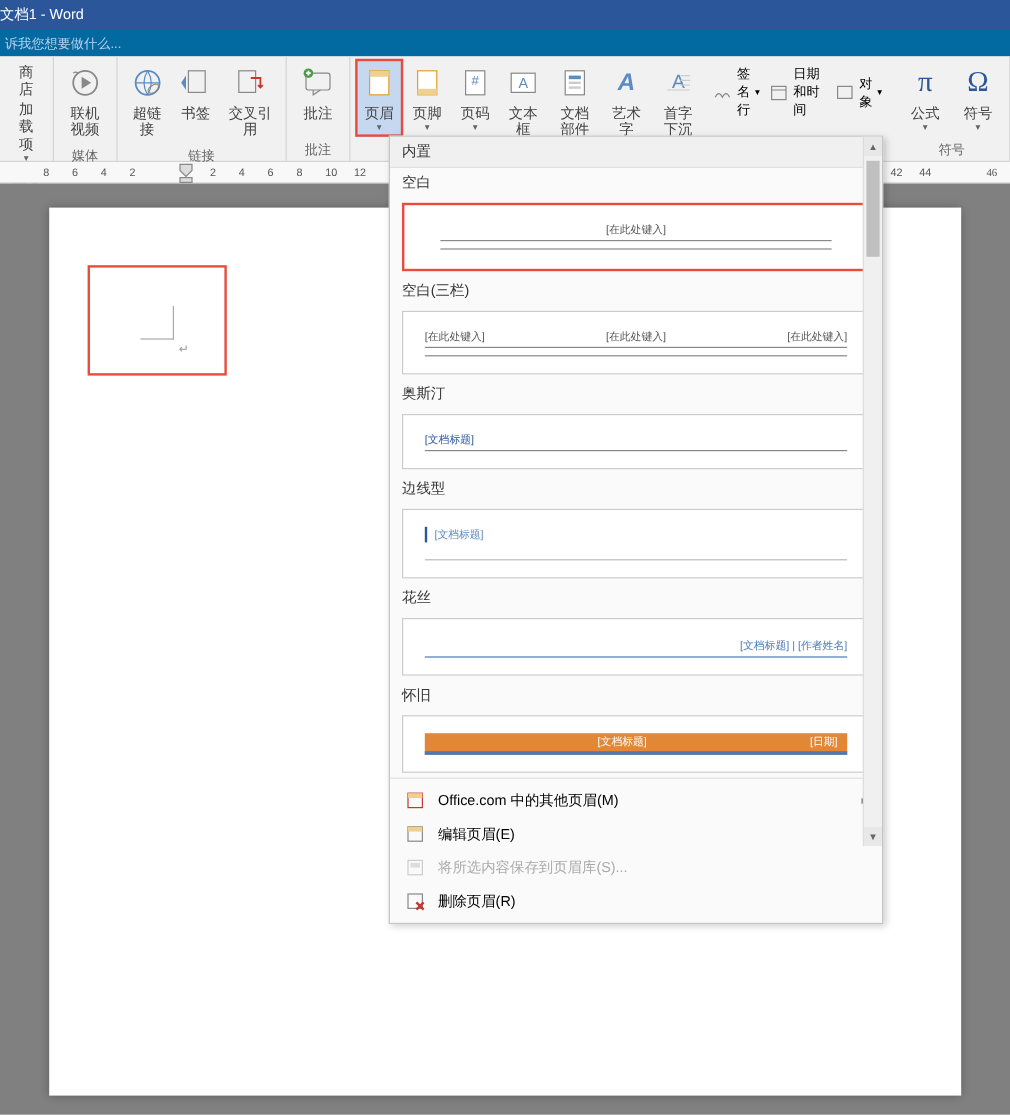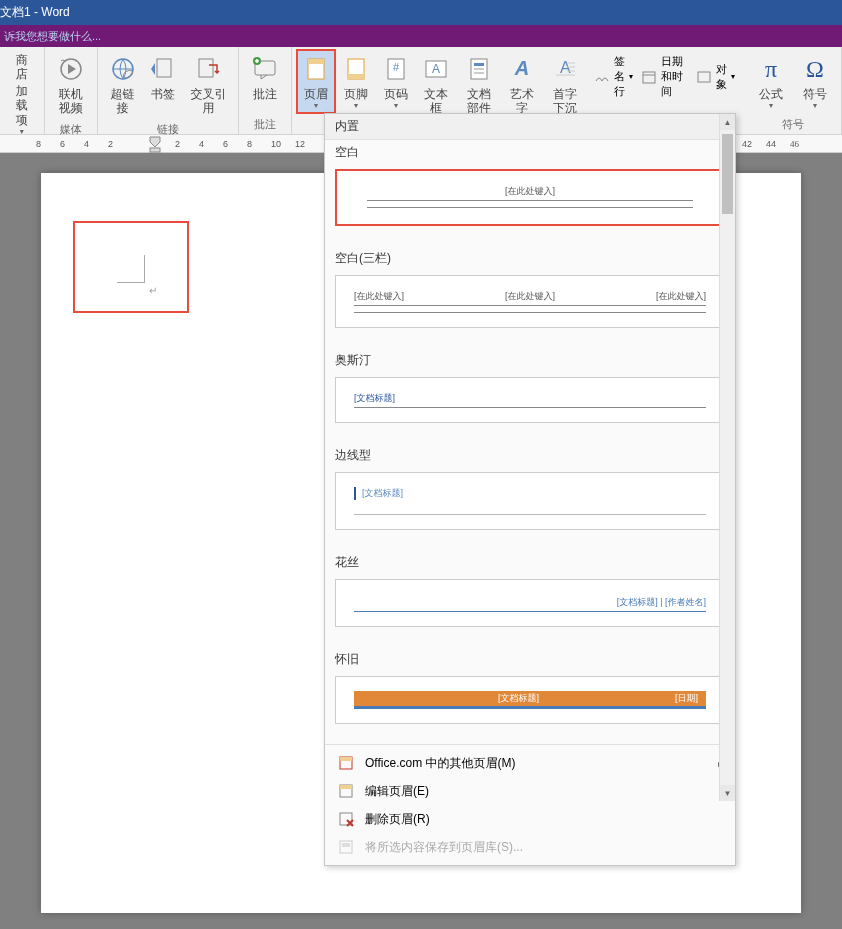--- a/index.html
+++ b/index.html
@@ -1,20 +1,20 @@
 <!DOCTYPE html>
 <html><head>
   <meta charset="utf-8">
   <style>
     * { margin: 0; padding: 0; box-sizing: border-box; }
     body { font-family: "Microsoft YaHei", "Segoe UI", sans-serif; font-size: 12px; background: #e6e6e6; width: 842px; height: 929px; overflow: hidden; position: relative; }
     
     .title-bar { background: #2b579a; color: white; height: 25px; display: flex; align-items: center; justify-content: flex-start; font-size: 12px; }
     
-    .tell-me-bar { background: #701a75; color: #b8d0ed; height: 22px; padding: 0 4px; font-size: 11px; display: flex; align-items: center; }
+    .tell-me-bar { background: #0369a1; color: #b8d0ed; height: 22px; padding: 0 4px; font-size: 11px; display: flex; align-items: center; }
     
     .ribbon { background: #f1f1f1; height: 88px; display: flex; border-bottom: 1px solid #d4d4d4; }
     .ribbon-group { display: flex; flex-direction: column; align-items: center; border-right: 1px solid #d4d4d4; padding: 2px 4px 0; }
     .ribbon-group-items { display: flex; flex: 1; align-items: flex-start; }
     .ribbon-group-label { font-size: 11px; color: #666; padding: 2px 0; text-align: center; }
     
     .ribbon-btn { display: flex; flex-direction: column; align-items: center; padding: 4px 6px; cursor: pointer; min-width: 40px; }
     .ribbon-btn.active { background: #c5d8f0; border: 2px solid #e74c3c; padding: 2px 4px; }
     .ribbon-icon { width: 32px; height: 32px; display: flex; align-items: center; justify-content: center; margin-bottom: 2px; }
     .ribbon-btn-label { font-size: 12px; color: #444; text-align: center; line-height: 1.2; }
@@ -30,21 +30,21 @@
     .page { background: white; width: 760px; height: 740px; margin: 0 auto; box-shadow: 0 0 8px rgba(0,0,0,0.3); position: relative; }
     
     .highlight-box { position: absolute; border: 2px solid #e74c3c; }
     
     .cursor-corner { position: absolute; width: 28px; height: 28px; border-right: 1px solid #aaa; border-bottom: 1px solid #aaa; }
     .return-char { position: absolute; font-size: 10px; color: #999; }
     
     .dropdown-panel { position: absolute; top: 113px; left: 324px; width: 412px; background: #fafafa; border: 1px solid #c6c6c6; box-shadow: 2px 2px 6px rgba(0,0,0,0.2); z-index: 100; }
     .dropdown-header { background: #f0f0f0; padding: 4px 10px; font-size: 12px; color: #333; border-bottom: 1px solid #e0e0e0; }
     .dropdown-section-label { padding: 4px 10px; font-size: 12px; color: #333; }
-    .dropdown-preview { margin: 4px 10px 20px; padding: 14px 18px; background: white; border: 1px solid #ccc; cursor: pointer; position: relative; }
+    .dropdown-preview { margin: 4px 10px 4px; padding: 14px 18px; background: white; border: 1px solid #ccc; cursor: pointer; position: relative; }
     .dropdown-preview.highlighted { border: 2px solid #e74c3c; }
     
     .preview-blank { text-align: center; }
     .preview-blank-text { font-size: 9px; color: #555; }
     .preview-line { border-bottom: 1px solid #888; margin: 2px 12px; }
     
     .preview-3col { display: flex; justify-content: space-between; border-bottom: 1px solid #888; padding-bottom: 2px; }
     .preview-3col span { font-size: 9px; color: #555; }
     
     .preview-austin { }
@@ -298,21 +298,21 @@
   <span class="ruler-mark" style="left:84px;">4</span>
   <span class="ruler-mark" style="left:108px;">2</span>
   <span class="ruler-mark" style="left:175px;">2</span>
   <span class="ruler-mark" style="left:199px;">4</span>
   <span class="ruler-mark" style="left:223px;">6</span>
   <span class="ruler-mark" style="left:247px;">8</span>
   <span class="ruler-mark" style="left:271px;">10</span>
   <span class="ruler-mark" style="left:295px;">12</span>
   <span class="ruler-mark" style="left:742px;">42</span>
   <span class="ruler-mark" style="left:766px;">44</span>
-  <span class="ruler-mark" style="left:790px;font-family:Liberation Serif, serif;">46</span>
+  <span class="ruler-mark" style="left:822px;font-family:Liberation Serif, serif;">46</span>
   <span class="ruler-mark" style="left:848px;">48</span>
   <svg style="position:absolute;left:148px;top:0;" width="14" height="18">
       <path d="M2 2 L12 2 L12 7 L7 12 L2 7 Z" fill="#ddd" stroke="#888"></path>
       <rect x="2" y="13" width="10" height="4" fill="#ddd" stroke="#888"></rect>
     </svg>
 </div>
 
 <div class="document-area">
   <div class="page">
     <div class="highlight-box" style="left:32px;top:48px;width:116px;height:92px;"></div>
@@ -395,32 +395,32 @@
     </div>
     <div class="dropdown-menu-item">
       <div class="dropdown-menu-item-icon">
           <svg width="16" height="16">
             <rect x="2" y="2" width="12" height="12" fill="none" stroke="#888"></rect>
             <rect x="2" y="2" width="12" height="4" fill="#f0d090"></rect>
           </svg>
         </div>
       <span>编辑页眉(E)</span>
     </div>
+    <div class="dropdown-menu-item disabled">
+      <div class="dropdown-menu-item-icon">
+          <svg width="16" height="16">
+            <rect x="2" y="2" width="12" height="12" fill="none" stroke="#ccc"></rect>
+            <rect x="4" y="4" width="8" height="4" fill="#ddd"></rect>
+          </svg>
+        </div>
+      <span>将所选内容保存到页眉库(S)...</span>
+    </div>
     <div class="dropdown-menu-item">
       <div class="dropdown-menu-item-icon">
           <svg width="16" height="16">
             <rect x="2" y="2" width="12" height="12" fill="none" stroke="#888"></rect>
             <path d="M9 9 L15 15 M15 9 L9 15" stroke="#c0392b" stroke-width="2"></path>
           </svg>
         </div>
       <span>删除页眉(R)</span>
     </div>
-    <div class="dropdown-menu-item disabled">
-      <div class="dropdown-menu-item-icon">
-          <svg width="16" height="16">
-            <rect x="2" y="2" width="12" height="12" fill="none" stroke="#ccc"></rect>
-            <rect x="4" y="4" width="8" height="4" fill="#ddd"></rect>
-          </svg>
-        </div>
-      <span>将所选内容保存到页眉库(S)...</span>
-    </div>
   </div>
 </div>
 
 </body></html>

